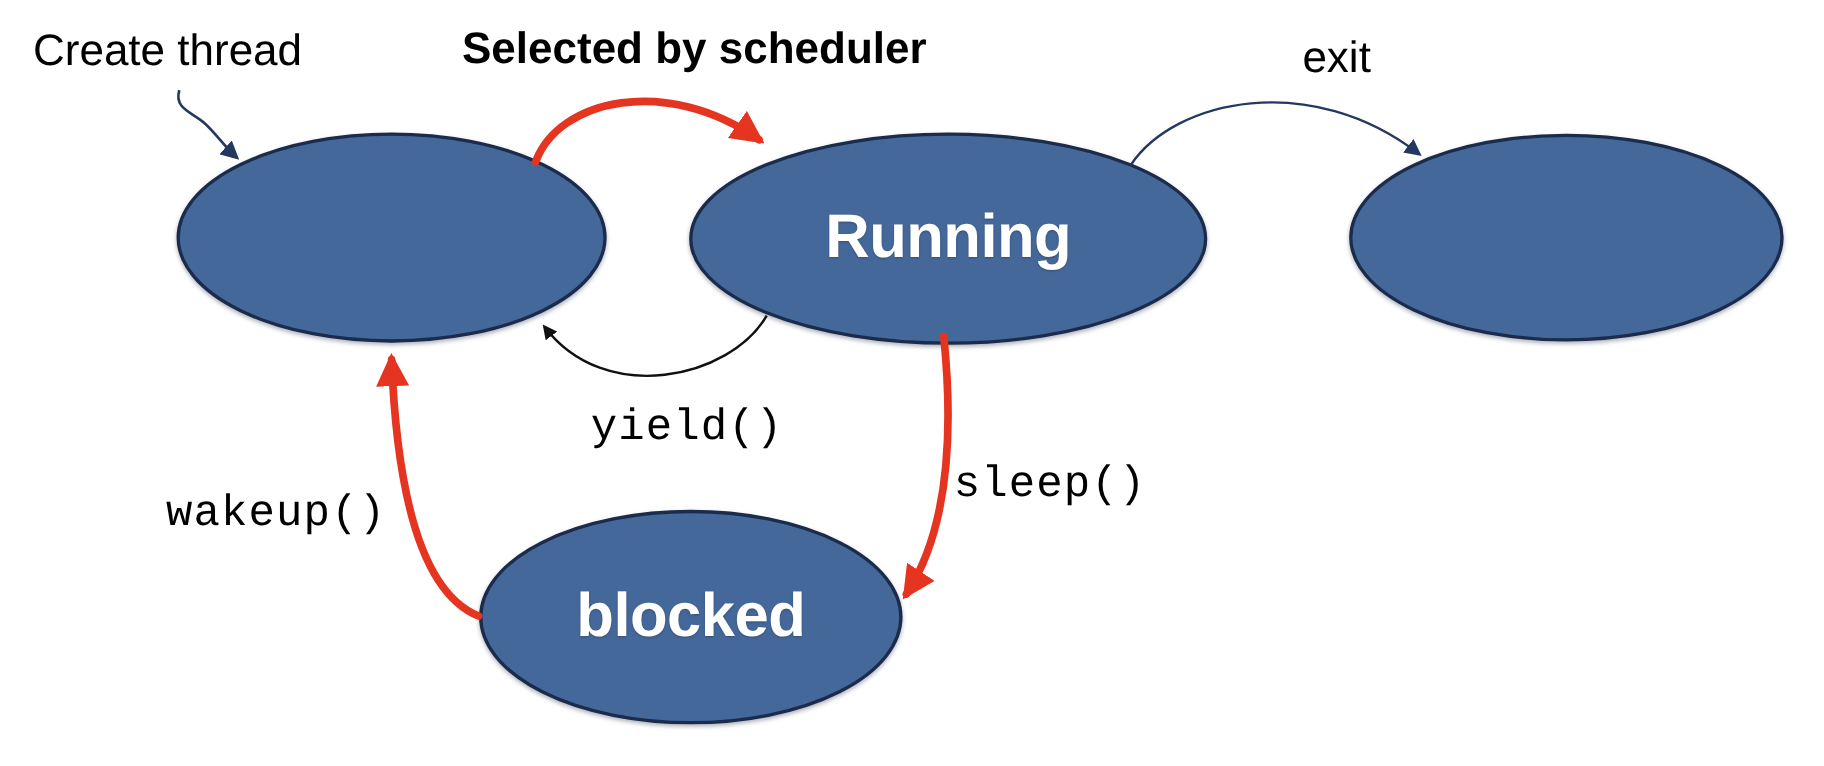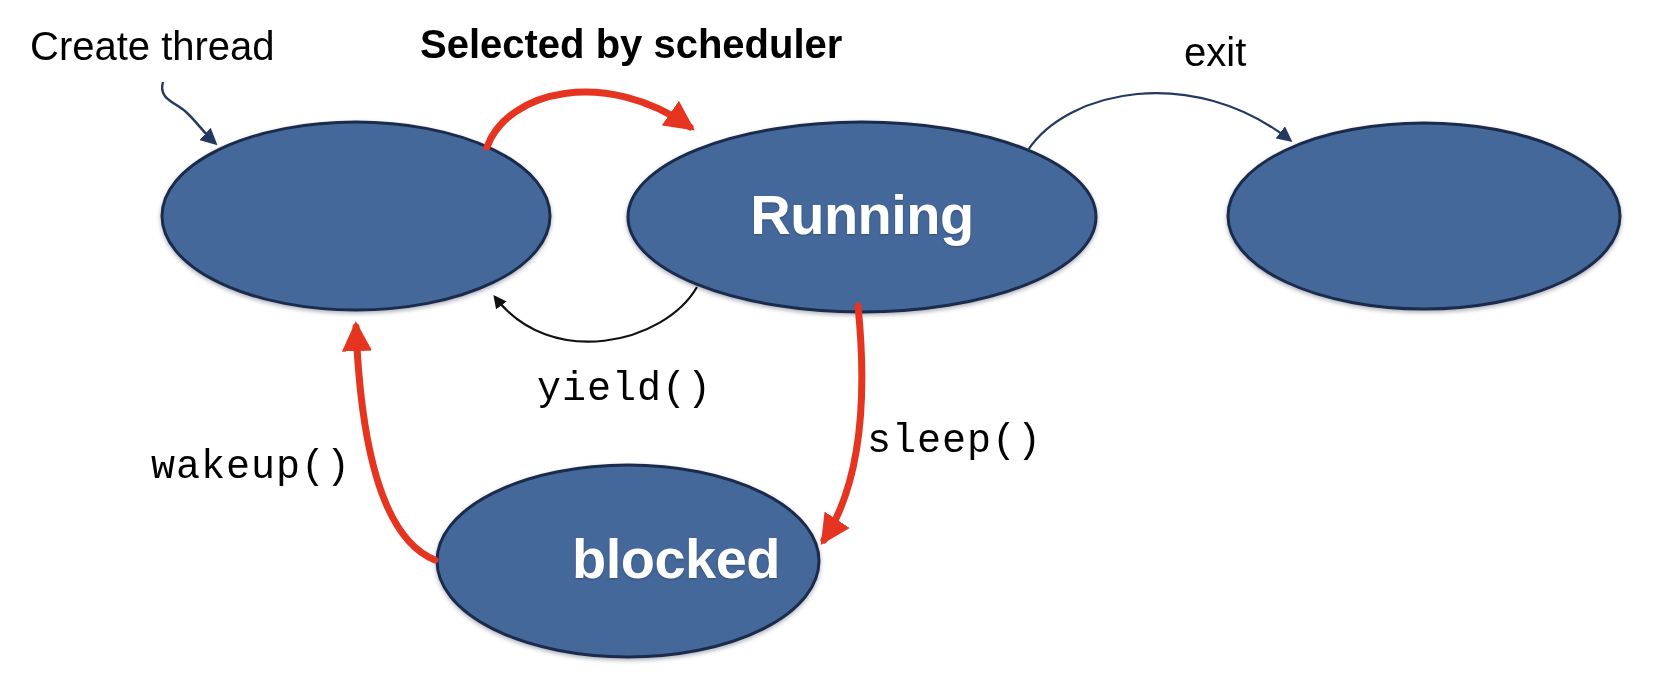--- a/index.html
+++ b/index.html
@@ -80,21 +80,21 @@
     <path d="M 1028 150 C 1068 90 1192 64 1290 140" fill="none" stroke="var(--navy-arrow)" stroke-width="2.2" marker-end="url(#head-navy)"></path>
 
     <path d="M 697 287 C 664 344 550 370 495 297" fill="none" stroke="var(--black-arrow)" stroke-width="2.2" marker-end="url(#head-black)"></path>
 
     <path d="M 435 560 C 393 543 362 478 356 327" fill="none" stroke="var(--red-arrow)" stroke-width="7" stroke-linecap="round" marker-end="url(#head-red)"></path>
 
     <path d="M 858 306 C 867 395 862 482 824 540" fill="none" stroke="var(--red-arrow)" stroke-width="7" stroke-linecap="round" marker-end="url(#head-red)"></path>
   </svg>
 
   <div class="node-label" style="left:862px; top:217px;">Running</div>
-  <div class="node-label" style="left:628px; top:561px;margin-left:48px;">blocked</div>
+  <div class="node-label" style="left:628px; top:561px;">blocked</div>
 
   <div class="edge-label sans" style="left:30px; top:24px;">Create thread</div>
   <div class="edge-label sans" style="left:420px; top:22px;font-weight:bold;">Selected by scheduler</div>
   <div class="edge-label sans" style="left:1184px; top:30px;">exit</div>
   <div class="edge-label mono" style="left:537px; top:368px;">yield()</div>
   <div class="edge-label mono" style="left:151px; top:410px;margin-top:36px;">wakeup()</div>
   <div class="edge-label mono" style="left:867px; top:420px;">sleep()</div>
 
 </div>
 

